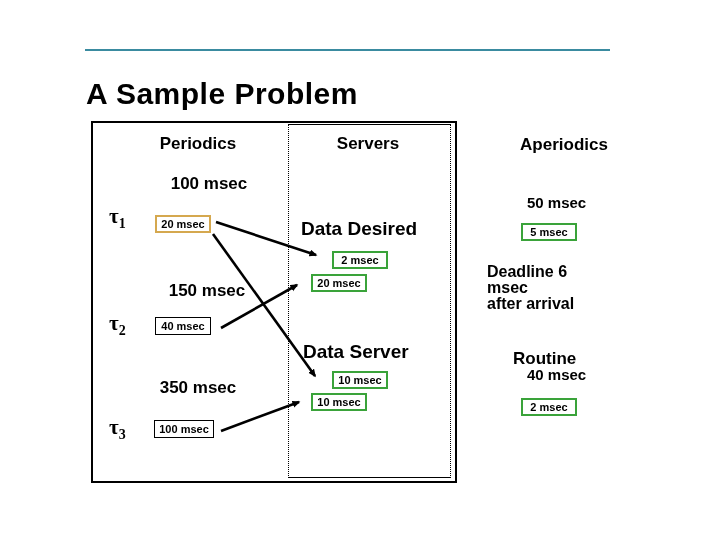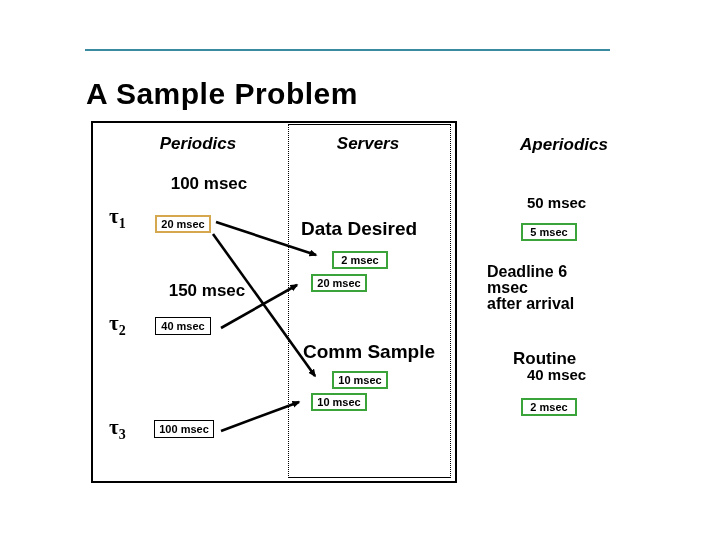--- a/index.html
+++ b/index.html
@@ -21,21 +21,21 @@
   .abs{position:absolute;}
   .top-line{left:85px;top:49px;width:635px;height:2px;background:var(--accent);}
   .title{left:86px;top:77px;font-size:30px;font-weight:bold;letter-spacing:0.5px;}
   .outer-box{left:91px;top:121px;width:366px;height:362px;border:2px solid #000;}
   .inner-box{
     left:288px;top:124px;width:163px;height:354px;
     border-top:1px solid #000;border-bottom:1px solid #000;
     border-left:1px dotted #000;border-right:1px dotted #000;
     background:#ffffff;
   }
-  .col-header{font-size:17px;font-weight:bold;width:120px;text-align:center;font-style:italic;}
+  .col-header{font-size:17px;font-weight:bold;width:120px;text-align:center;}
   .hdr-periodics{left:138px;top:134px;}
   .hdr-servers{left:308px;top:134px;}
   .hdr-aperiodics{left:504px;top:135px;}
   .period-label{font-size:17px;font-weight:bold;width:120px;text-align:center;}
   .p1{left:149px;top:174px;}
   .p2{left:147px;top:281px;}
   .p3{left:138px;top:378px;}
   .tau{font-family:"Liberation Serif", serif;font-size:21px;font-weight:bold;}
   .tau sub{font-size:14px;}
   .tau1{left:109px;top:204px;}
@@ -102,28 +102,29 @@
   <div class="abs col-header hdr-aperiodics">Aperiodics</div>
 
   <div class="abs period-label p1">100 msec</div>
   <div class="abs tau tau1"><span>τ</span><sub>1</sub></div>
   <div class="abs mbox tan b-t1">20 msec</div>
 
   <div class="abs period-label p2">150 msec</div>
   <div class="abs tau tau2"><span>τ</span><sub>2</sub></div>
   <div class="abs mbox black b-t2">40 msec</div>
 
+  <div class="abs period-label p3">350 msec</div>
   <div class="abs tau tau3"><span>τ</span><sub>3</sub></div>
   <div class="abs mbox black b-t3">100 msec</div>
 
   <div class="abs server-name sv-data">Data Desired</div>
   <div class="abs mbox green b-ds1">2 msec</div>
   <div class="abs mbox green b-ds2">20 msec</div>
 
-  <div class="abs server-name sv-comm">Comm Sample</div>
+  <div class="abs server-name sv-comm">Data Server</div>
   <div class="abs mbox green b-cs1">10 msec</div>
   <div class="abs mbox green b-cs2">10 msec</div>
 
   <div class="abs ap-rate r-emergency">50 msec</div>
   <div class="abs mbox green b-em">5 msec</div>
   <div class="abs note note-deadline">
     <div>Deadline 6 msec</div>
     <div>after arrival</div>
   </div>
 

